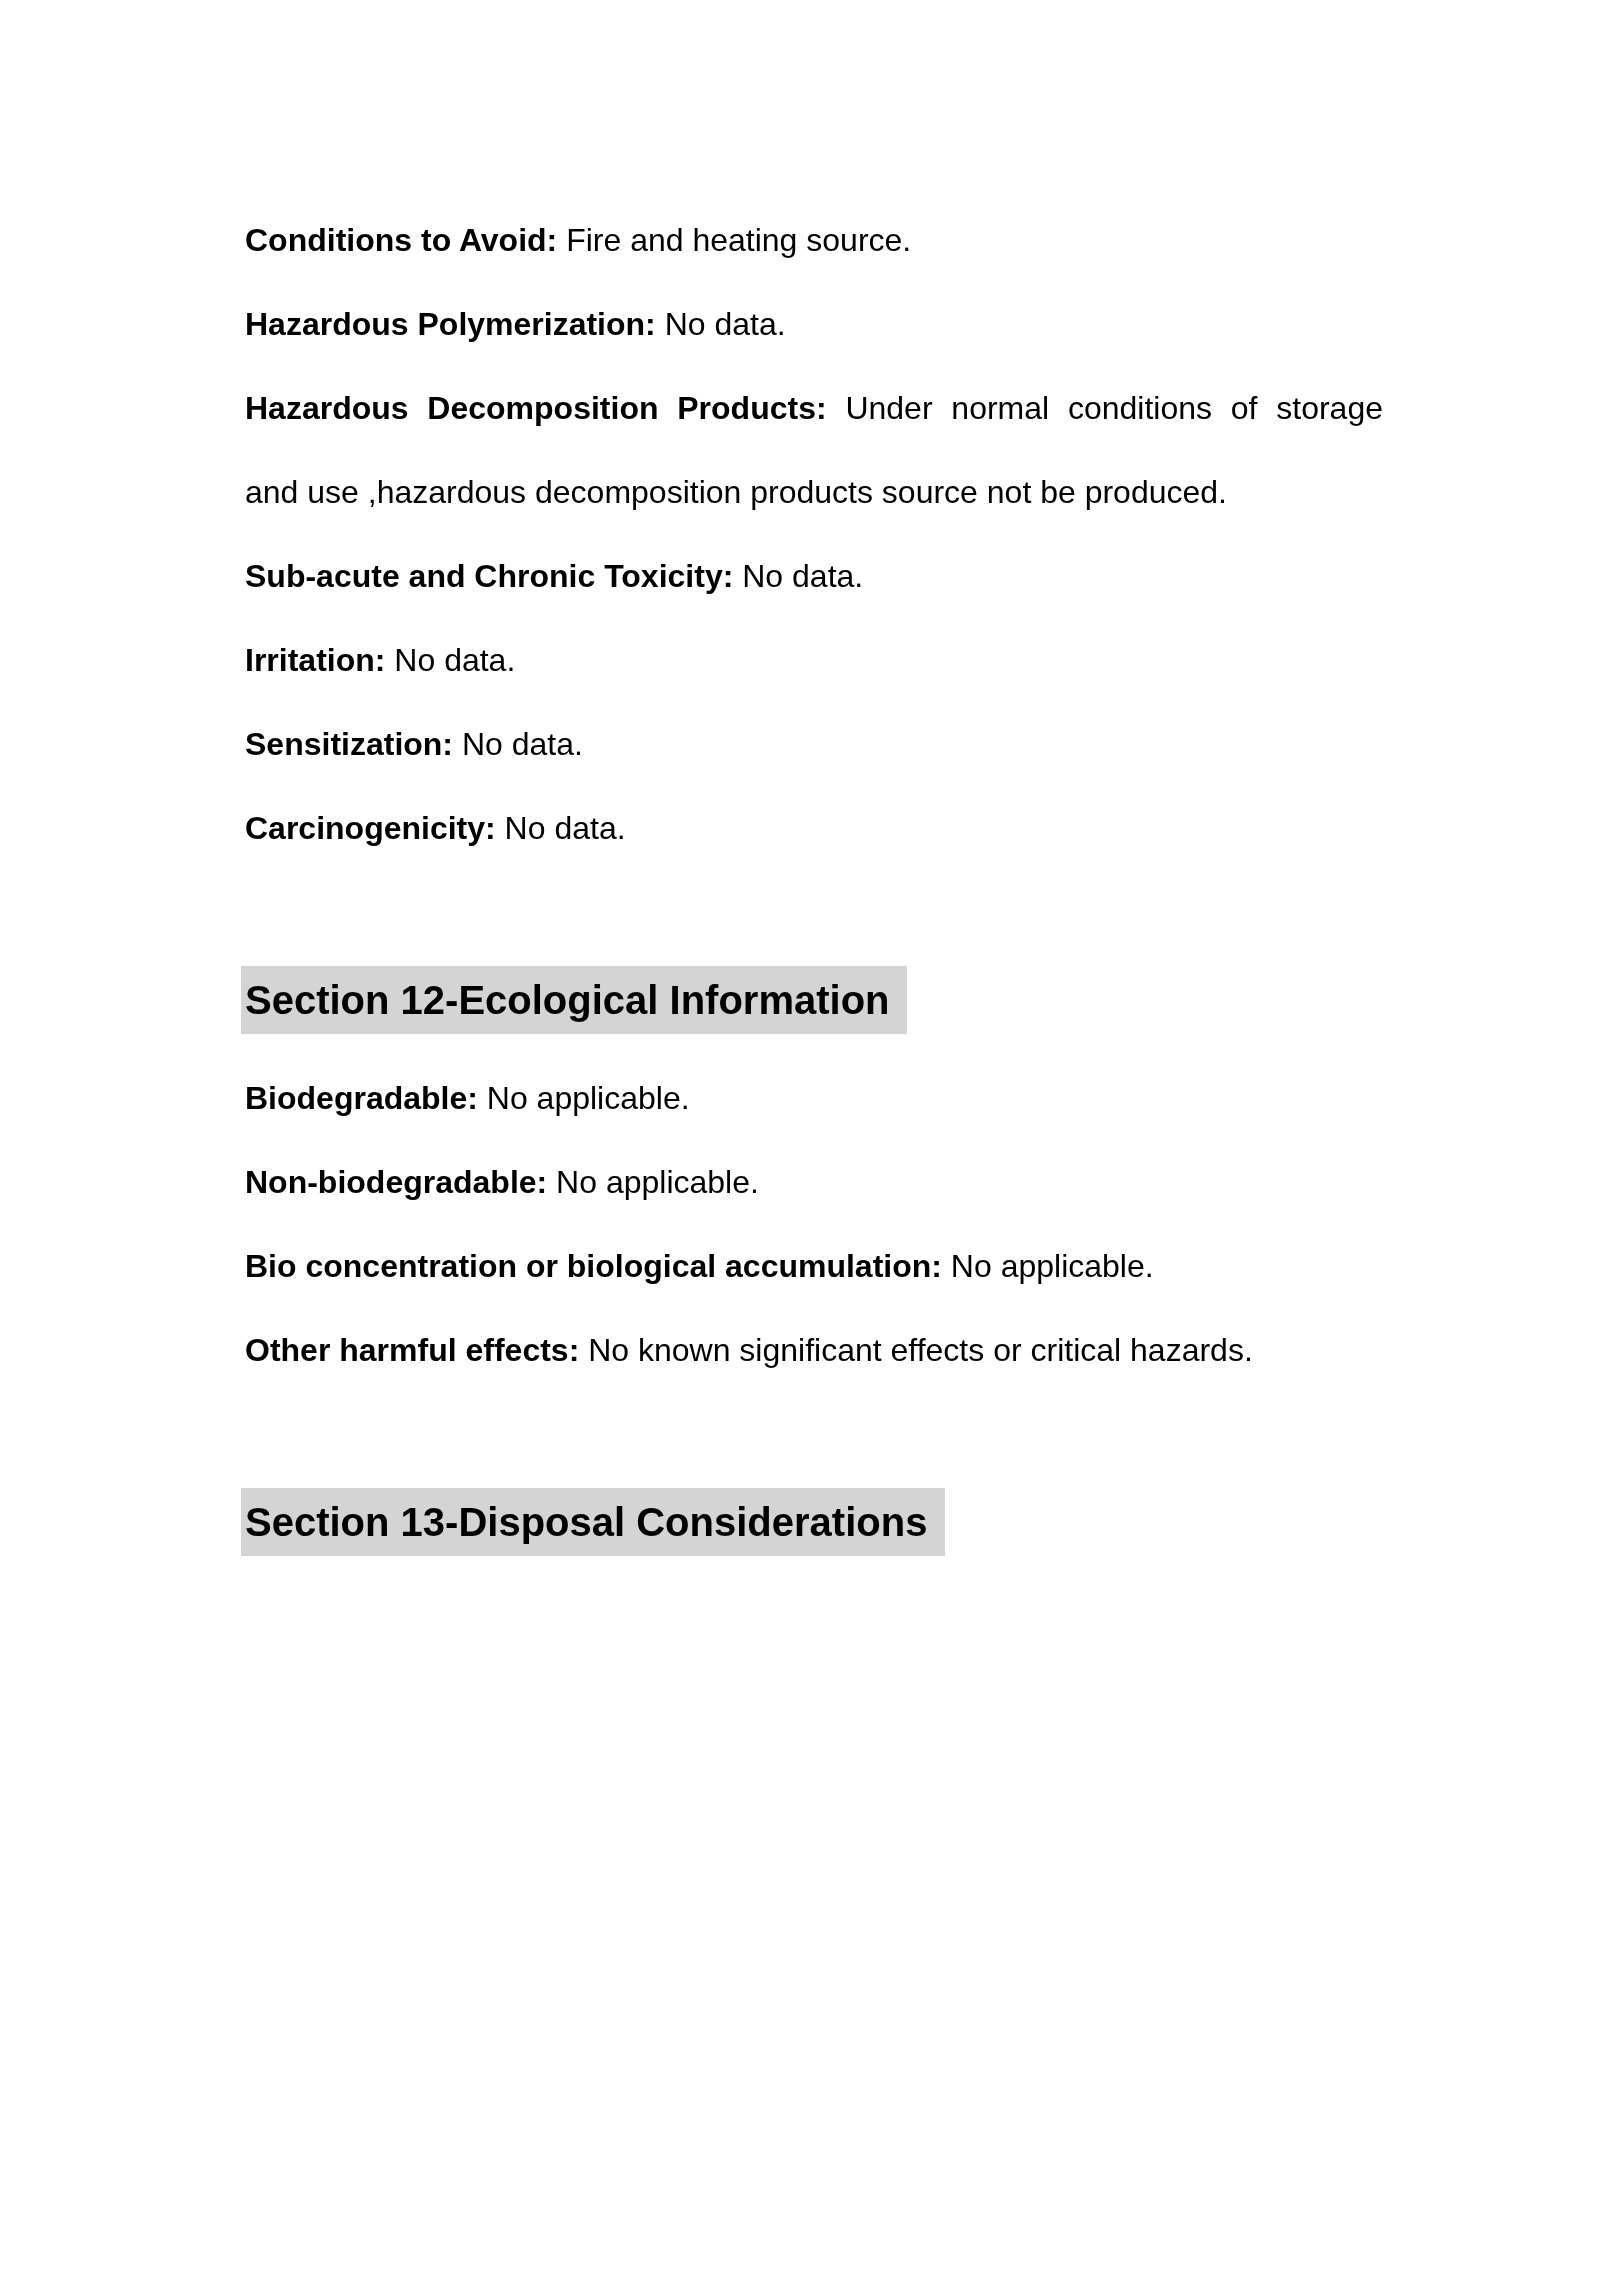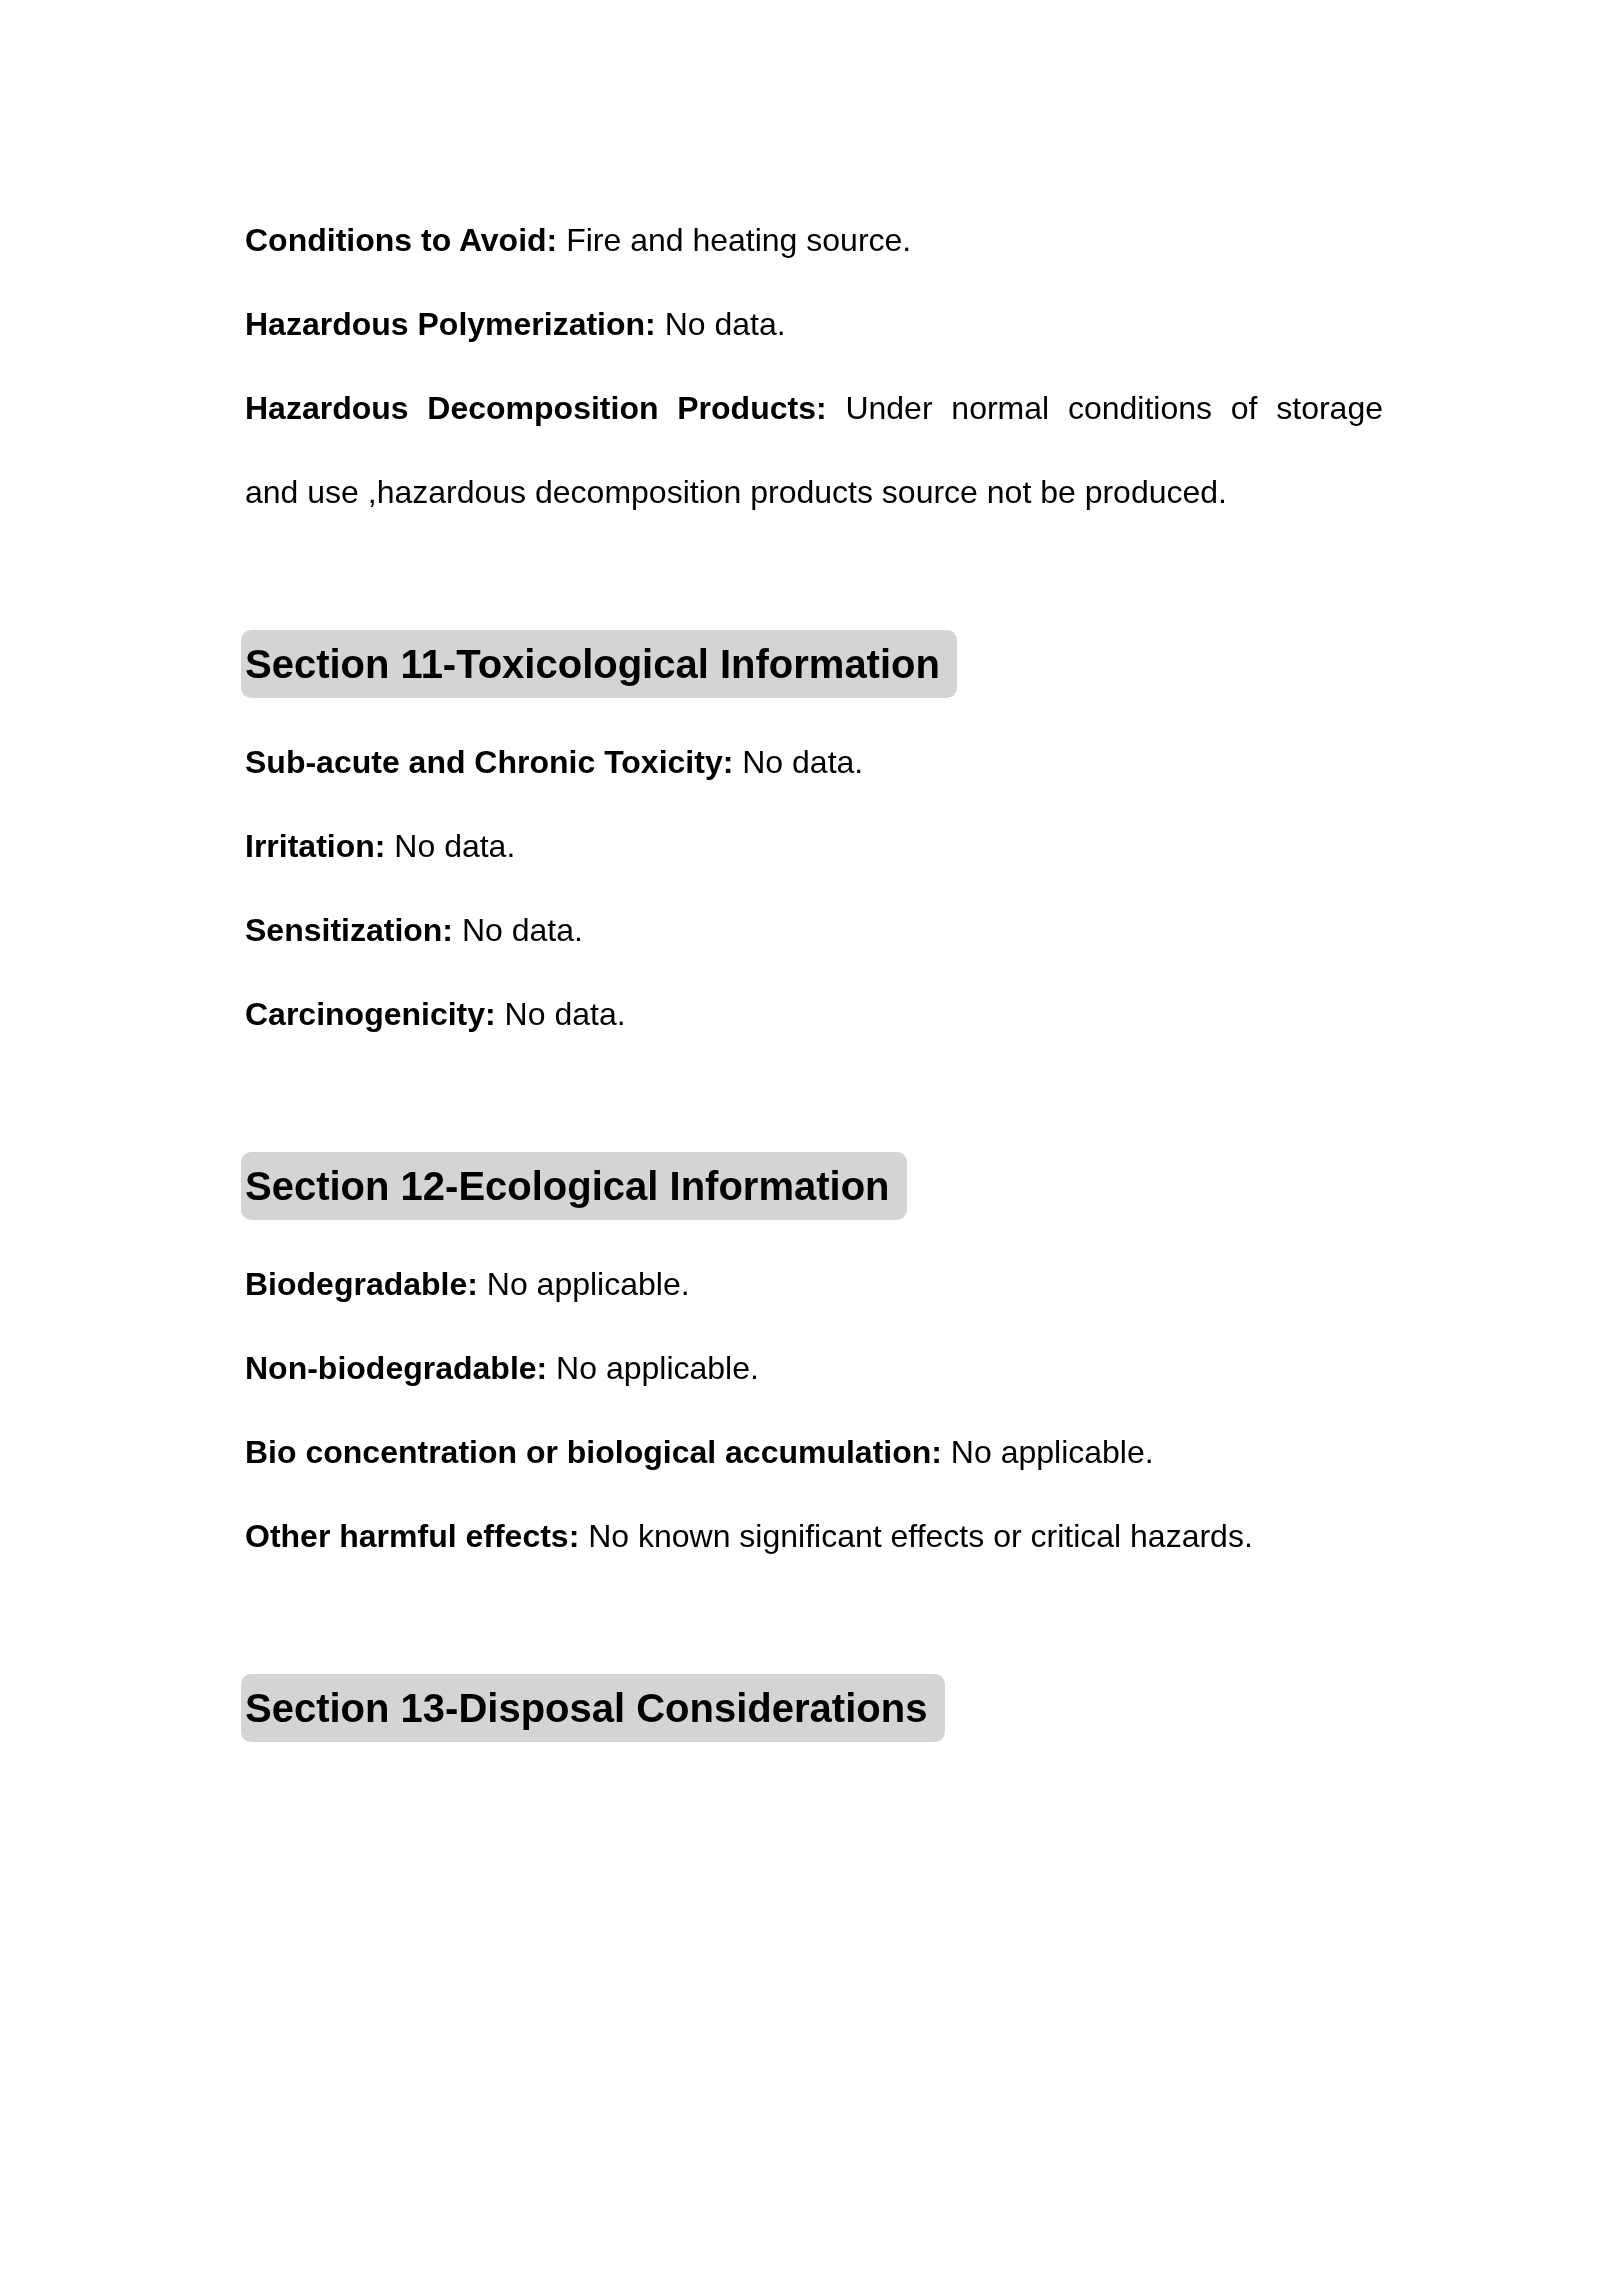--- a/index.html
+++ b/index.html
@@ -1,20 +1,20 @@
 <!DOCTYPE html>
 <html style="--hl: #d4d4d4; --txt: #000000; --bg: #ffffff;font-size:8.2px"><head>
 <meta charset="utf-8">
 <style>
   :root {
     --hl: #d4d4d4;
     --txt: #000000;
     --bg: #ffffff;
   }
-  * { margin: 0; padding: 0; box-sizing: border-box; border-radius: 10px; }
+  * { margin: 0; padding: 0; box-sizing: border-box; }
   html, body { background: var(--bg); }
   .page {
     position: relative;
     width: 1623px;
     height: 2295px;
     background: var(--bg);
     font-family: "Liberation Sans", sans-serif;
     color: var(--txt);
     overflow: hidden;
   }
@@ -55,21 +55,20 @@
   <div class="content">
 
     <p class="para"><span class="label">Conditions to Avoid:</span> <span class="value">Fire and heating source.</span></p>
 
     <p class="para"><span class="label">Hazardous Polymerization:</span> <span class="value">No data.</span></p>
 
     <p class="para justify-full"><span class="label">Hazardous Decomposition Products:</span> <span class="value">Under normal conditions of storage</span></p>
 
     <p class="para"><span class="value">and use ,hazardous decomposition products source not be produced.</span></p>
 
-    <div class="section-header"><span class="hl">Section 11-Toxicological Information</span></div>
 
 
     <p class="para"><span class="label">Sub-acute and Chronic Toxicity:</span> <span class="value">No data.</span></p>
 
     <p class="para"><span class="label">Irritation:</span> <span class="value">No data.</span></p>
 
     <p class="para"><span class="label">Sensitization:</span> <span class="value">No data.</span></p>
 
 
     <p class="para"><span class="label">Carcinogenicity:</span> <span class="value">No data.</span></p>

